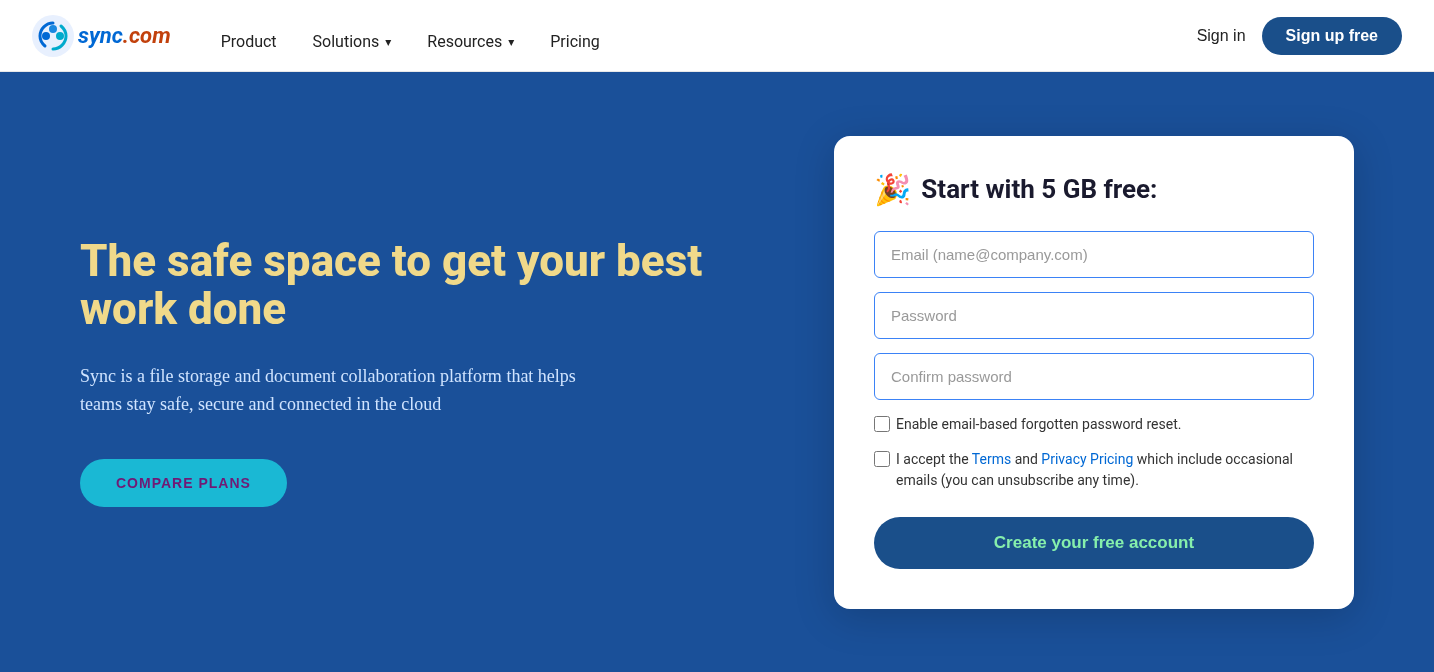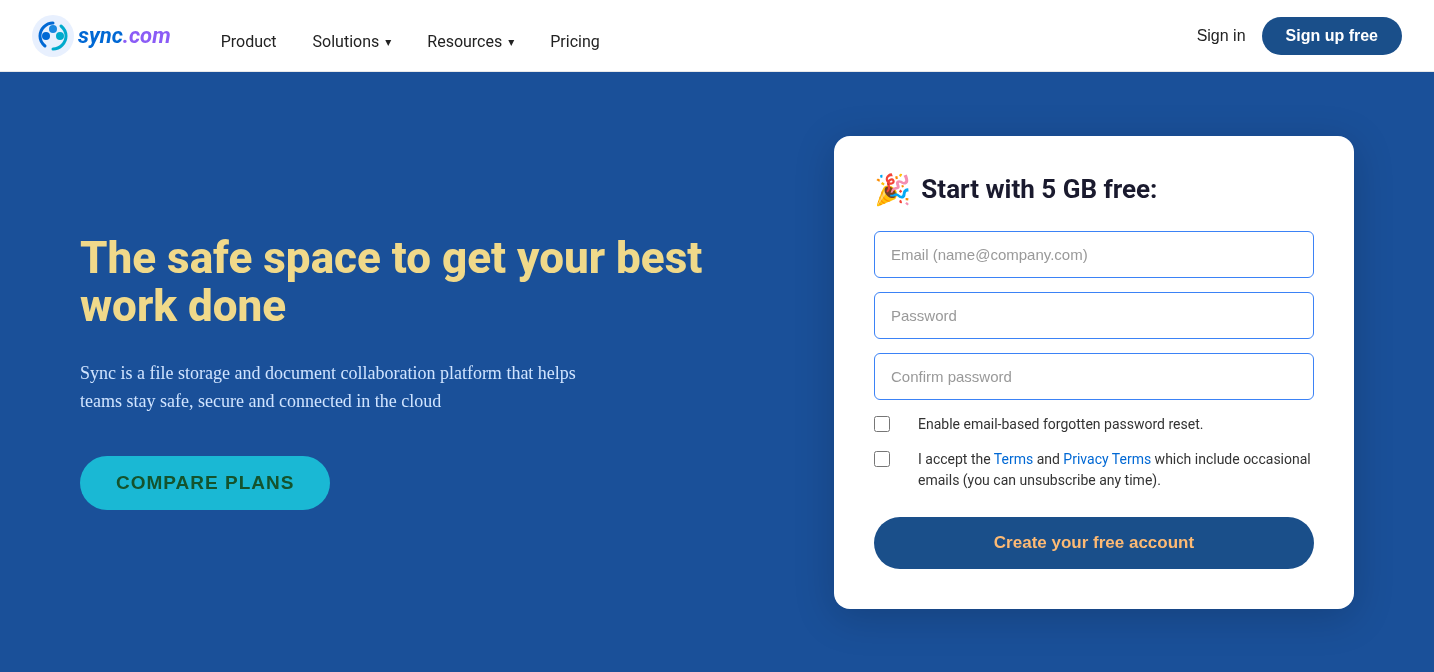--- a/index.html
+++ b/index.html
@@ -97,25 +97,25 @@
     .hero-subtitle {
       font-size: 18px;
       color: #d0e4ff;
       line-height: 1.6;
       margin-bottom: 40px;
       max-width: 500px;
       font-family: Liberation Serif, serif;
     }
     .compare-btn {
       background: #1ab8d4;
-      color: #14532d;
+      color: #701a75;
       border: none;
       border-radius: 50px;
       padding: 16px 36px;
-      font-size: 19px;
+      font-size: 14px;
       font-weight: 700;
       letter-spacing: 1px;
       cursor: pointer;
       text-transform: uppercase;
     }
 
     
     .hero-right {
       flex: 0 0 520px;
     }
@@ -144,38 +144,38 @@
       border-radius: 6px;
       font-size: 15px;
       color: #333;
       margin-bottom: 14px;
       outline: none;
     }
     .form-input::placeholder { color: #999; }
     .checkbox-row {
       display: flex;
       align-items: flex-start;
-      gap: 28px;
+      gap: 6px;
       margin-bottom: 14px;
       font-size: 14px;
       color: #333;
       line-height: 1.5;
     }
     .checkbox-row input[type="checkbox"] {
       width: 16px;
       height: 16px;
       margin-top: 2px;
       flex-shrink: 0;
       cursor: pointer;
     }
     .link-blue { color: #0068d4; text-decoration: none; }
     .create-btn {
       width: 100%;
       background: #1a4f8a;
-      color: #fdba74;
+      color: #86efac;
       border: none;
       border-radius: 50px;
       padding: 16px;
       font-size: 17px;
       font-weight: 600;
       cursor: pointer;
       margin-top: 12px;
     }
 
     .chevron { font-size: 12px; margin-left: 2px; }
@@ -187,21 +187,21 @@
   <div class="nav-logo">
     <svg class="nav-logo-icon" viewBox="0 0 42 42" fill="none" xmlns="http://www.w3.org/2000/svg">
       <circle cx="21" cy="21" r="21" fill="#e8f0fe"></circle>
       <path d="M21 8C14 8 8 14 8 21C8 25 10 28.5 13 31" stroke="#0068d4" stroke-width="3" stroke-linecap="round" fill="none"></path>
       <path d="M21 34C28 34 34 28 34 21C34 17 32 13.5 29 11" stroke="#00aacc" stroke-width="3" stroke-linecap="round" fill="none"></path>
       <circle cx="14" cy="21" r="4" fill="#0068d4"></circle>
       <circle cx="28" cy="21" r="4" fill="#00aacc"></circle>
       <ellipse cx="21" cy="14" rx="4" ry="4" fill="#1a88e0"></ellipse>
     </svg>
     <span class="nav-logo-text">
-      <span>sync</span><span style="color:#8b5cf6;">.com</span>
+      <span>sync</span><span style="color:#c2410c;">.com</span>
     </span>
   </div>
 
   <div class="nav-links">
     <a class="nav-link">Product</a>
     <a class="nav-link">
       <span>Solutions</span>
       <span class="chevron">▾</span>
     </a>
     <a class="nav-link">
@@ -238,20 +238,20 @@
       <input type="password" class="form-input" placeholder="Confirm password" style="">
 
       <div class="checkbox-row">
         <input type="checkbox" style="">
         <span>Enable email-based forgotten password reset.</span>
       </div>
 
       <div class="checkbox-row">
         <input type="checkbox" style="">
         <span>
-          <span>I accept the </span><a class="link-blue">Terms</a><span> and </span><a class="link-blue">Privacy Terms</a><span> which include occasional emails (you can unsubscribe any time).</span>
+          <span>I accept the </span><a class="link-blue">Terms</a><span> and </span><a class="link-blue">Privacy Pricing</a><span> which include occasional emails (you can unsubscribe any time).</span>
         </span>
       </div>
 
       <button class="create-btn">Create your free account</button>
     </div>
   </div>
 </section>
 
 </body></html>

